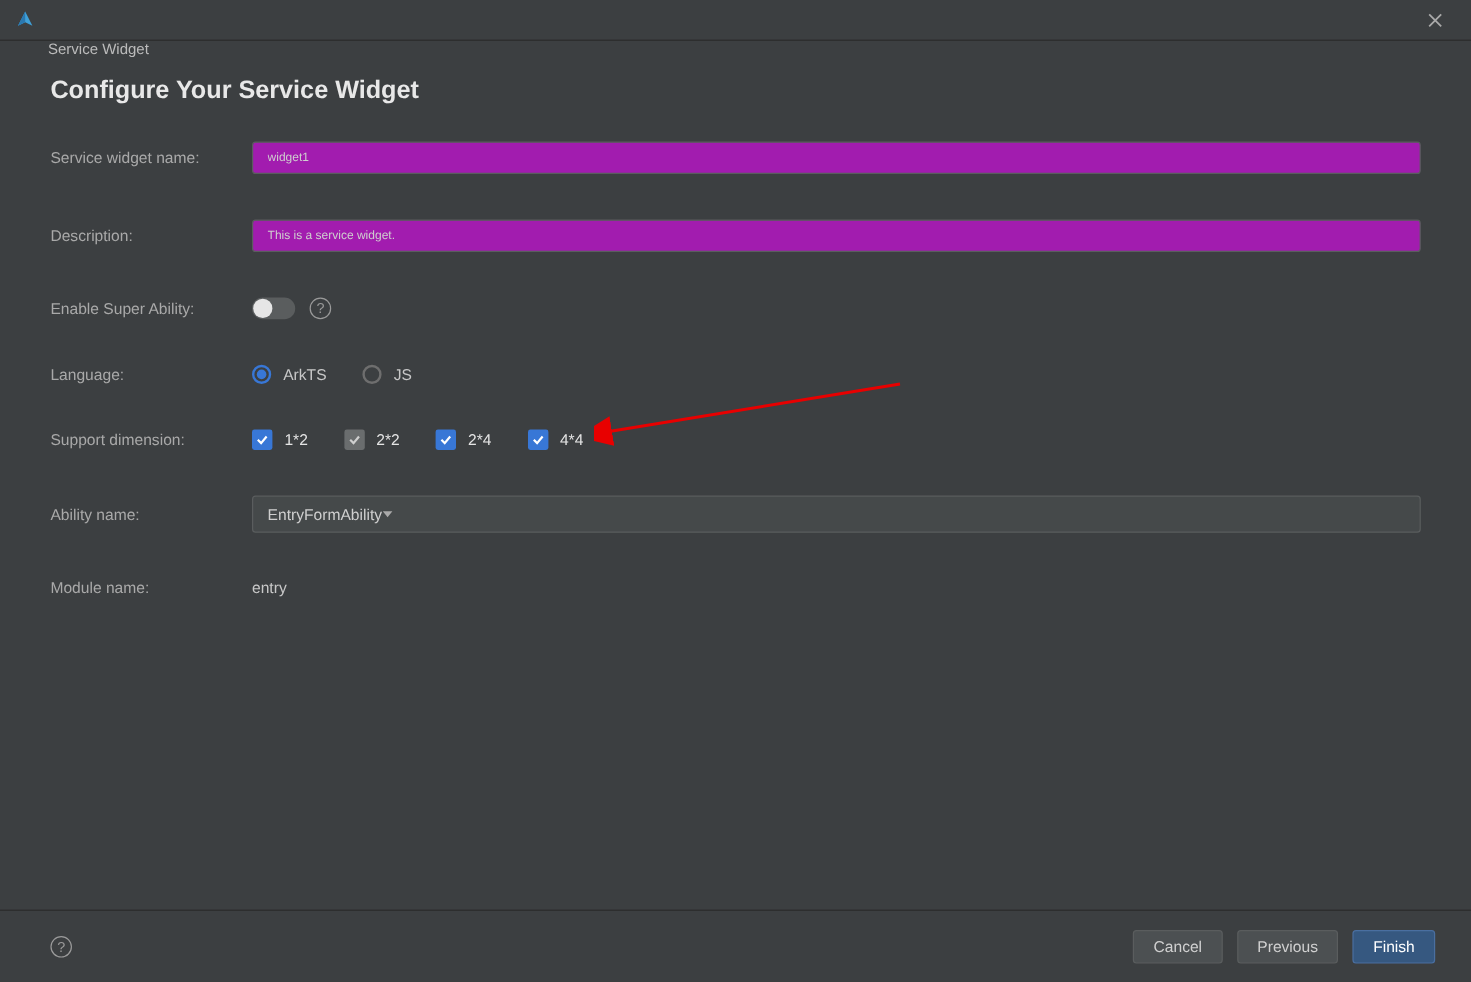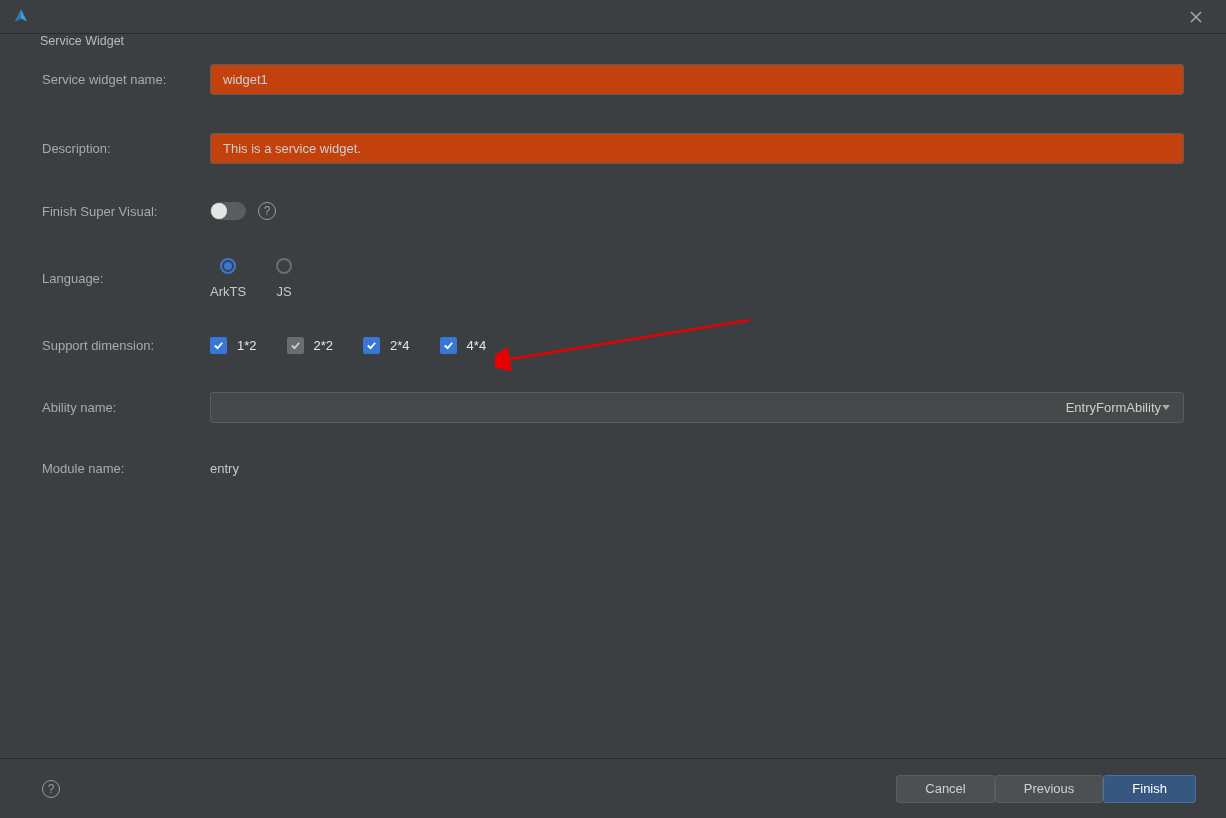--- a/index.html
+++ b/index.html
@@ -53,26 +53,26 @@
   }
   .form-row .label {
     width: 168px;
     color: #a9a9a9;
     font-size: 13px;
   }
   .form-row .field { flex: 1; display: flex; align-items: center; }
 
   .text-input {
     flex: 1;
-    background: #c2410c;
+    background: #a21caf;
     border: 1px solid #5a5d5e;
     border-radius: 3px;
     color: #cfcfcf;
     padding: 7px 12px;
-    font-size: 13px;
+    font-size: 10px;
     outline: none;
   }
   .text-input::placeholder { color: #808080; }
 
   
   .toggle {
     width: 36px; height: 18px;
     background: #5a5d5e;
     border-radius: 10px;
     position: relative;
@@ -87,21 +87,21 @@
   .help-icon {
     width: 18px; height: 18px; margin-left: 12px;
     border: 1.5px solid #9a9a9a; border-radius: 50%;
     display: flex; align-items: center; justify-content: center;
     color: #9a9a9a; font-size: 12px; cursor: pointer;
   }
 
   
   .radio-group { display: flex; gap: 30px; }
   .radio {
-    display: flex; align-items: center; gap: 10px; cursor: pointer; flex-direction: column;
+    display: flex; align-items: center; gap: 10px; cursor: pointer;
   }
   .radio .dot {
     width: 16px; height: 16px; border-radius: 50%;
     border: 2px solid #6e6e6e;
     display: flex; align-items: center; justify-content: center;
   }
   .radio.selected .dot { border-color: #3877d6; }
   .radio.selected .dot::after {
     content: ""; width: 8px; height: 8px; background: #3877d6; border-radius: 50%;
   }
@@ -121,21 +121,21 @@
   .check .box svg { width: 11px; height: 11px; }
   .check .clabel { color: #e5e5e5; font-size: 13px; }
 
   
   .dropdown {
     flex: 1;
     background: #45494a;
     border: 1px solid #5a5d5e;
     border-radius: 3px;
     padding: 7px 12px;
-    display: flex; align-items: center; justify-content: flex-end;
+    display: flex; align-items: center; justify-content: flex-start;
     cursor: pointer;
   }
   .dropdown .dlabel { color: #cfcfcf; font-size: 13px; }
   .dropdown .chev { color: #aaaaaa; }
   .dropdown .chev svg { width: 10px; height: 10px; }
 
   .static-value { color: #c8c8c8; font-size: 13px; }
 
   
   .arrow-annotation {
@@ -149,26 +149,26 @@
     height: 60px;
     border-top: 1px solid #2b2b2b;
     display: flex;
     align-items: center;
     padding: 0 30px 0 42px;
   }
   .footer .help-icon { margin-left: 0; }
   .footer .spacer { flex: 1; }
   .btn {
     height: 28px;
-    padding: 0 28px;
+    padding: 0 16px;
     border-radius: 3px;
     font-size: 13px;
     cursor: pointer;
     display: flex; align-items: center; justify-content: center;
-    margin-left: 0;
+    margin-left: 12px;
     border: 1px solid #5a5d5e;
     background: #4c5052;
     color: #d0d0d0;
   }
   .btn.primary {
     background: #365880;
     border-color: #4a6fa0;
     color: #ffffff;
     text-align: center;
   }
@@ -186,37 +186,38 @@
   <span class="title">Service Widget</span>
   <span class="close">
     <svg viewBox="0 0 12 12">
       <line x1="1" y1="1" x2="11" y2="11" stroke="#aaaaaa" stroke-width="1.5"></line>
       <line x1="11" y1="1" x2="1" y2="11" stroke="#aaaaaa" stroke-width="1.5"></line>
     </svg>
   </span>
 </div>
 
 <div class="content">
+  <h1 class="page-title">Configure Your Service Widget</h1>
 
   <div class="form-row">
     <div class="label">Service widget name:</div>
     <div class="field">
       <input class="text-input" type="text" value="widget1" style="">
     </div>
   </div>
 
   <div class="form-row">
     <div class="label">Description:</div>
     <div class="field">
       <input class="text-input" type="text" value="This is a service widget." style="">
     </div>
   </div>
 
   <div class="form-row">
-    <div class="label">Finish Super Visual:</div>
+    <div class="label">Enable Super Ability:</div>
     <div class="field">
       <div class="toggle">
         <div class="knob"></div>
       </div>
       <div class="help-icon">?</div>
     </div>
   </div>
 
   <div class="form-row">
     <div class="label">Language:</div>

